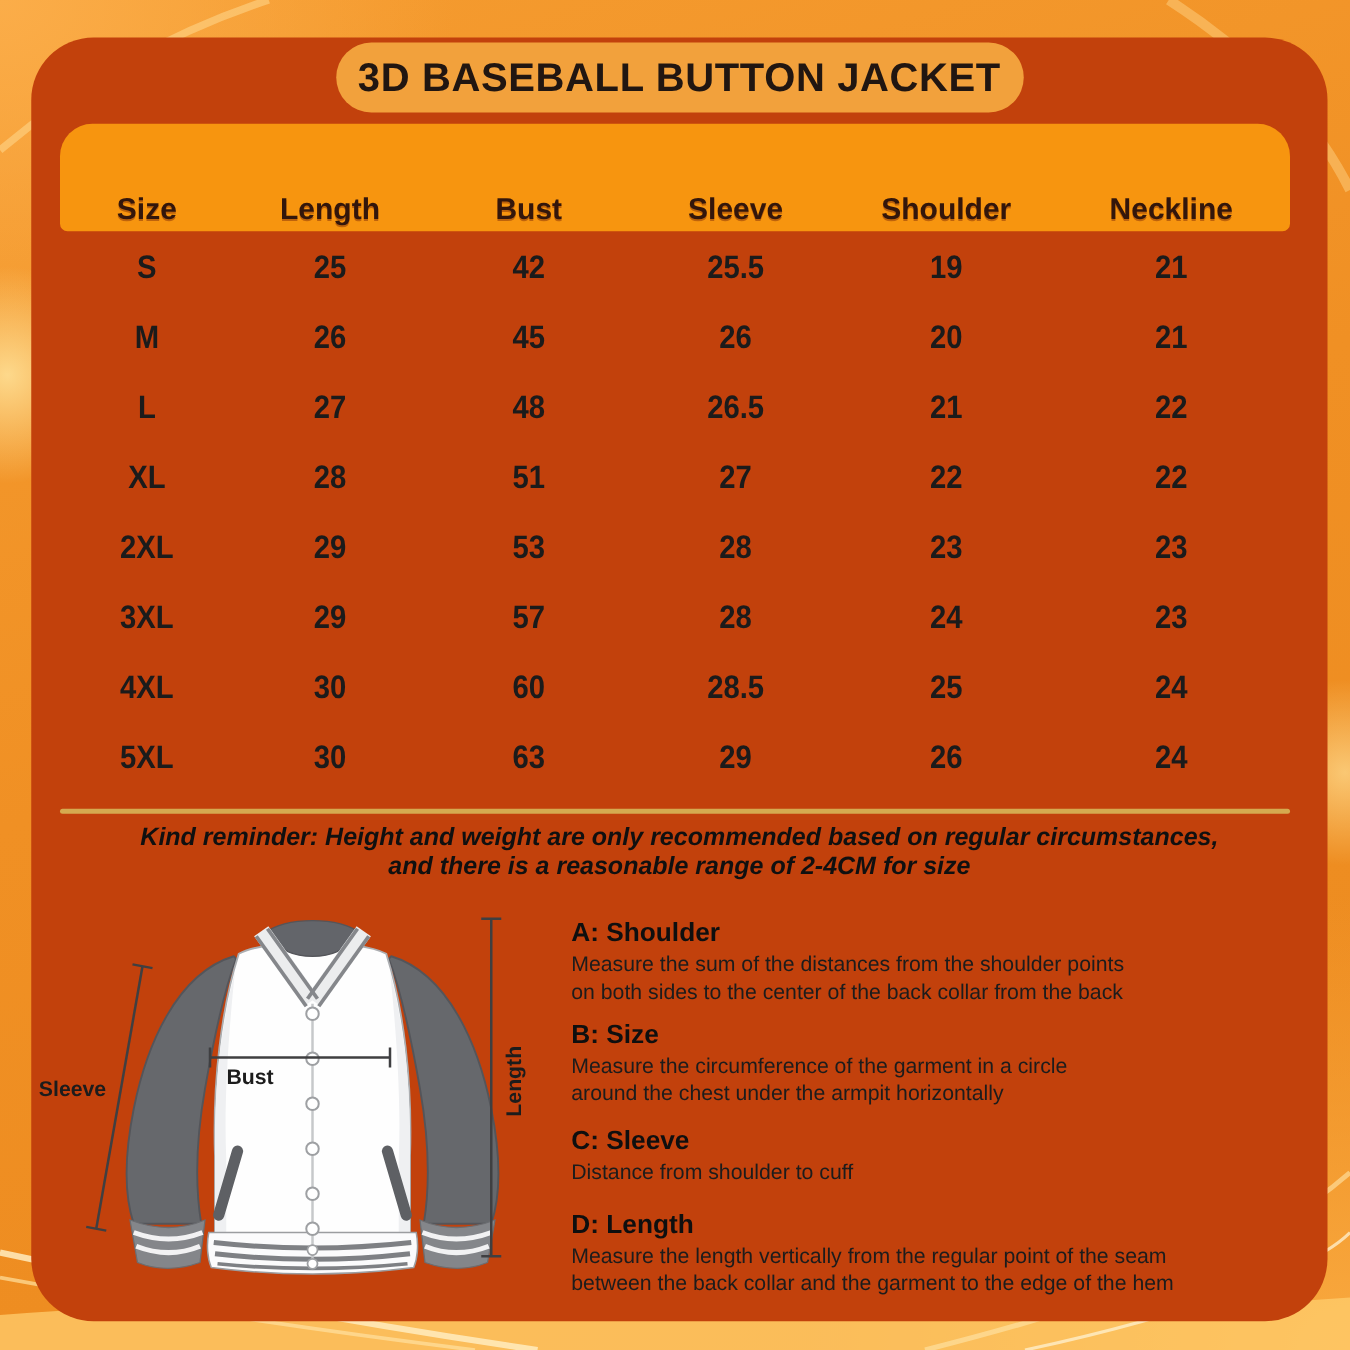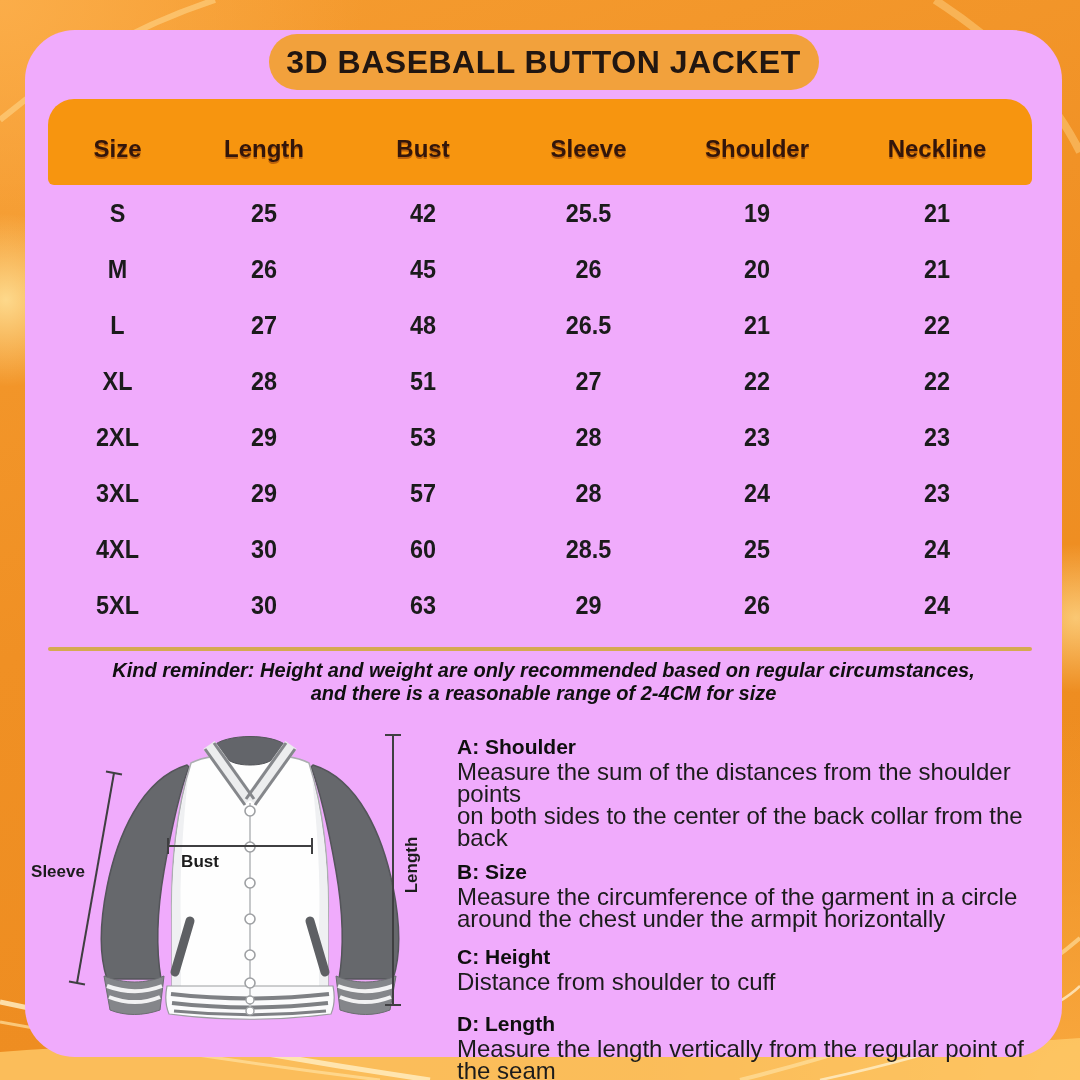--- a/index.html
+++ b/index.html
@@ -9,37 +9,37 @@
     background:
       radial-gradient(140px 140px at 6px 300px, rgba(255,228,156,.85), rgba(255,228,156,0) 62%),
       radial-gradient(120px 120px at 1076px 618px, rgba(255,224,150,.7), rgba(255,224,150,0) 62%),
       radial-gradient(520px 420px at 0% 0%, #fbad49, rgba(251,173,73,0) 70%),
       radial-gradient(620px 520px at 100% 100%, #f9a93f, rgba(249,169,63,0) 70%),
       linear-gradient(160deg,#f59c30 0%,#f09024 45%,#ec8a1e 100%);
   }
   .bg-decor{position:absolute;left:0;top:0;z-index:0;}
   .card{
     position:absolute;left:25px;top:30px;width:1037px;height:1027px;
-    background:#f0abfc;border-radius:50px;z-index:1;
+    background:#c2410c;border-radius:50px;z-index:1;
   }
   
   .banner{
     position:absolute;top:4px;left:50%;transform:translateX(-50%);
     width:550px;height:56px;background:#f2a13c;border-radius:28px;
     display:flex;align-items:center;justify-content:center;
   }
   .banner-text{
     font-size:32px;font-weight:800;letter-spacing:.5px;color:#211611;white-space:nowrap;
   }
   
   .thead{
     position:absolute;top:69px;left:23px;width:984px;height:86px;
     background:#f7950f;border-radius:26px 26px 6px 6px;
     display:grid;grid-template-columns:139px 154px 164px 167px 170px 190px;
-    align-items:end;padding-bottom:23px;box-sizing:border-box;
+    align-items:end;padding-bottom:4px;box-sizing:border-box;
   }
   .th{
     text-align:center;font-size:24px;font-weight:700;color:#33160b;
     text-shadow:0 2px 0 rgba(104,26,4,.4);line-height:26px;
   }
   .tbody{position:absolute;top:155px;left:23px;width:984px;}
   .trow{
     display:grid;grid-template-columns:139px 154px 164px 167px 170px 190px;
     height:56px;align-items:center;
   }
@@ -54,21 +54,21 @@
   .reminder{
     position:absolute;top:629px;left:0;width:100%;text-align:center;
     font-size:20px;font-weight:700;color:#101010;line-height:23px;white-space:pre-line;font-style:italic;
   }
   
   .jacket-wrap{position:absolute;left:0;top:685px;width:450px;height:330px;}
   .guide{position:absolute;left:432px;top:706px;width:600px;}
   .guide-block{margin:0;}
   .g0{margin-bottom:12px;} .g1{margin-bottom:16px;} .g2{margin-bottom:20px;}
   .g-head{font-size:21px;font-weight:700;color:#0f0f0f;line-height:22px;margin-bottom:3px;}
-  .g-body{font-size:24px;color:#1c1c1c;line-height:22px;white-space:pre-line;}
+  .g-body{font-size:17px;color:#1c1c1c;line-height:22px;white-space:pre-line;}
   svg text{font-family:"Liberation Sans","DejaVu Sans",sans-serif;}
 </style>
 </head>
 <body>
 
 <svg class="bg-decor" width="1080" height="1080" viewBox="0 0 1080 1080">
   <path d="M0,1052 C300,1028 700,1066 1080,1038 L1080,1080 L0,1080 Z" fill="rgba(255,205,110,0.75)"></path>
   <path d="M0,1002 C140,1032 280,1058 430,1080" stroke="rgba(255,236,190,0.85)" stroke-width="5" fill="none"></path>
   <path d="M0,1022 C130,1046 250,1064 380,1080" stroke="rgba(255,225,160,0.7)" stroke-width="3" fill="none"></path>
   <path d="M740,1080 C890,1042 1010,1000 1080,938" stroke="rgba(255,230,170,0.6)" stroke-width="4" fill="none"></path>
@@ -248,21 +248,21 @@
         <div class="g-head">A: Shoulder</div>
         <div class="g-body">Measure the sum of the distances from the shoulder points
 on both sides to the center of the back collar from the back</div>
       </div>
       <div class="guide-block g1">
         <div class="g-head">B: Size</div>
         <div class="g-body">Measure the circumference of the garment in a circle
 around the chest under the armpit horizontally</div>
       </div>
       <div class="guide-block g2">
-        <div class="g-head">C: Height</div>
+        <div class="g-head">C: Sleeve</div>
         <div class="g-body">Distance from shoulder to cuff</div>
       </div>
       <div class="guide-block g3">
         <div class="g-head">D: Length</div>
         <div class="g-body">Measure the length vertically from the regular point of the seam
 between the back collar and the garment to the edge of the hem</div>
       </div>
     </div>
 
 </div>

